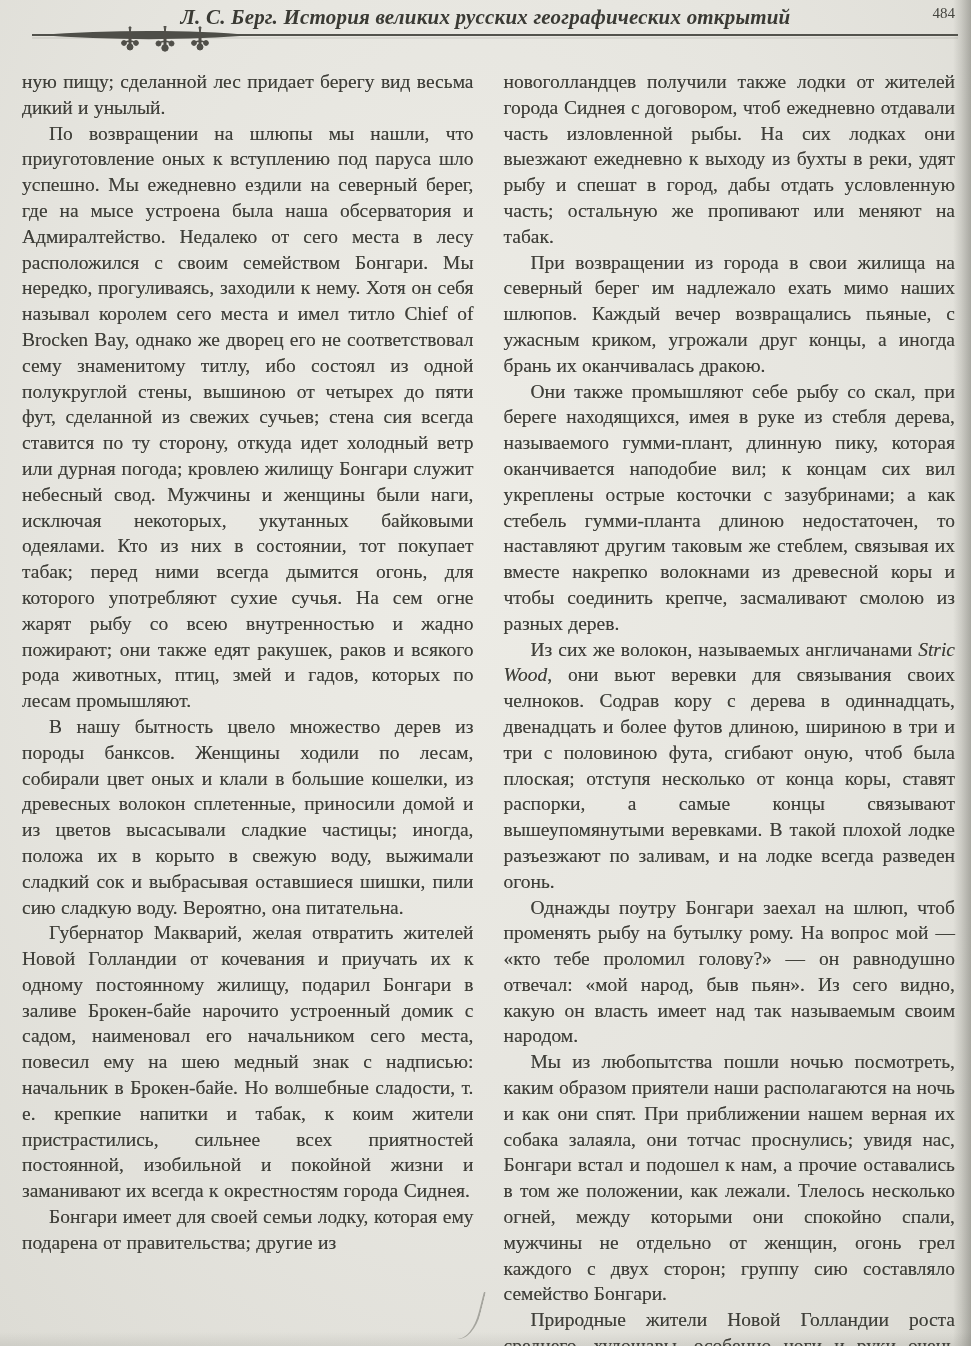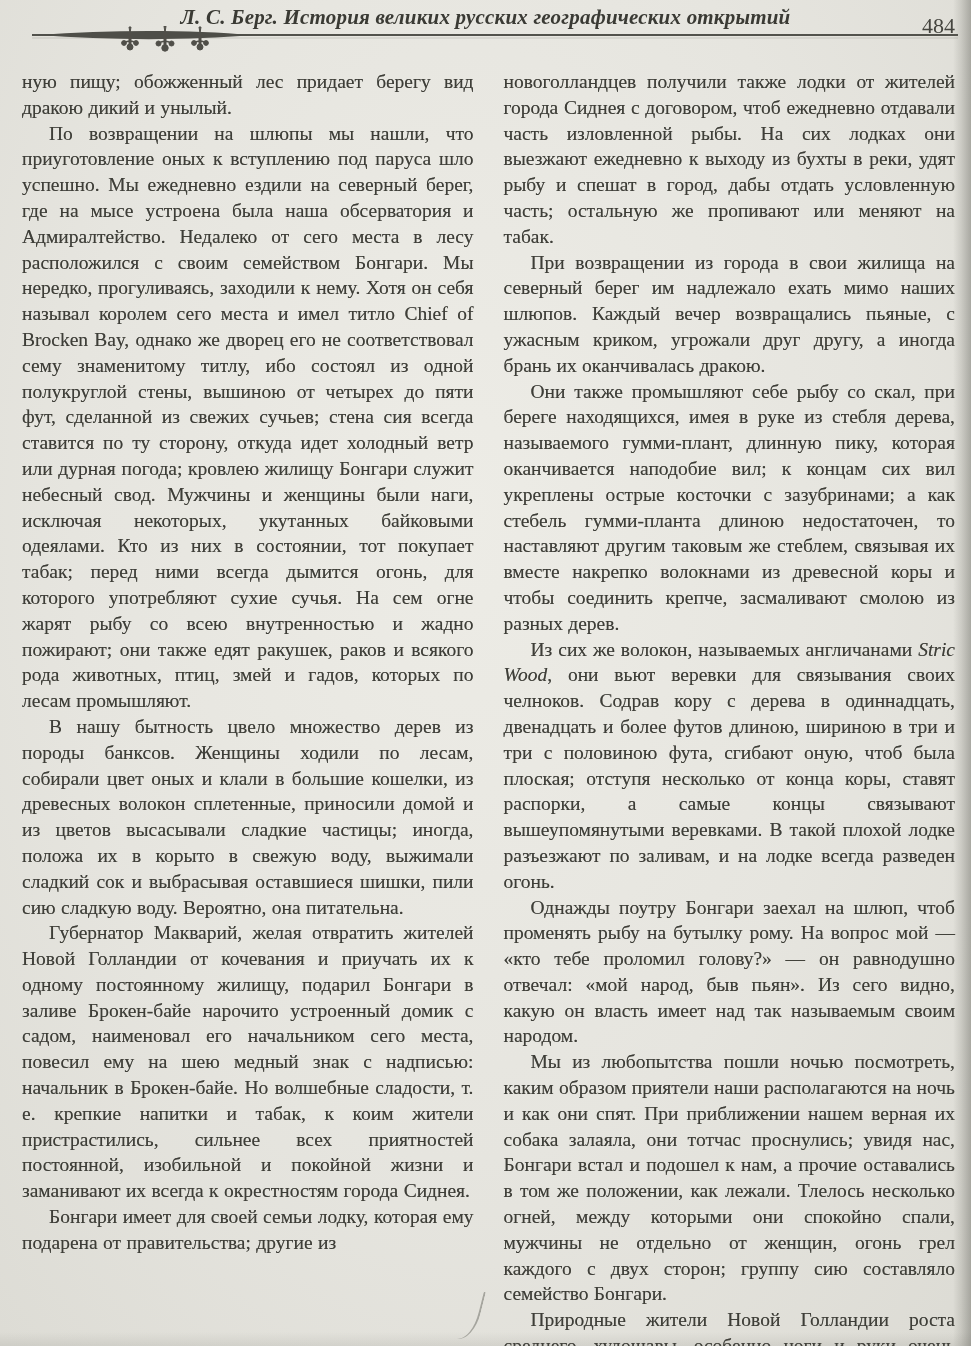--- a/index.html
+++ b/index.html
@@ -25,22 +25,22 @@
   .running-title{
     text-align:center;
     font-weight:bold;
     font-style:italic;
     font-size:21px;
     letter-spacing:.2px;
     color:#3a3a34;
   }
   .page-number{
     position:absolute;
-    top:13px;right:16px;
-    font-size:22px;
+    top:5px;right:16px;
+    font-size:15px;
     font-style:normal;
     font-weight:normal;
     color:#45453f;
   }
   .rule-wrap{
     position:absolute;
     left:0;top:26px;
     width:971px;height:34px;
   }
   
@@ -129,29 +129,29 @@
             <circle cx="6" cy="8" r="2.4"></circle>
             <path d="M-6,8 Q0,4 6,8" fill="none" stroke-width="1.4"></path>
           </g>
         </g>
       </svg>
     </div>
   </div>
 
   <main class="columns">
     <div class="column" id="col-left">
-        <p class="para"><span>ную пищу; обожженный лес придает берегу вид дракою дикий и унылый.</span></p>
+        <p class="para"><span>ную пищу; сделанной лес придает берегу вид весьма дикий и унылый.</span></p>
         <p class="para indent"><span>По возвращении на шлюпы мы нашли, что приуготовление оных к вступлению под паруса шло успешно. Мы ежедневно ездили на северный берег, где на мысе устроена была наша обсерватория и Адмиралтейство. Недалеко от сего места в лесу расположился с своим семейством Бонгари. Мы нередко, прогуливаясь, заходили к нему. Хотя он себя называл королем сего места и имел титло Chief of Brocken Bay, однако же дворец его не соответствовал сему знаменитому титлу, ибо состоял из одной полукруглой стены, вышиною от четырех до пяти фут, сделанной из свежих сучьев; стена сия всегда ставится по ту сторону, откуда идет холодный ветр или дурная погода; кровлею жилищу Бонгари служит небесный свод. Мужчины и женщины были наги, исключая некоторых, укутанных байковыми одеялами. Кто из них в состоянии, тот покупает табак; перед ними всегда дымится огонь, для которого употребляют сухие сучья. На сем огне жарят рыбу со всею внутренностью и жадно пожирают; они также едят ракушек, раков и всякого рода животных, птиц, змей и гадов, которых по лесам промышляют.</span></p>
         <p class="para indent"><span>В нашу бытность цвело множество дерев из породы банксов. Женщины ходили по лесам, собирали цвет оных и клали в большие кошелки, из древесных волокон сплетенные, приносили домой и из цветов высасывали сладкие частицы; иногда, положа их в корыто в свежую воду, выжимали сладкий сок и выбрасывая оставшиеся шишки, пили сию сладкую воду. Вероятно, она питательна.</span></p>
         <p class="para indent"><span>Губернатор Макварий, желая отвратить жителей Новой Голландии от кочевания и приучать их к одному постоянному жилищу, подарил Бонгари в заливе Брокен-байе нарочито устроенный домик с садом, наименовал его начальником сего места, повесил ему на шею медный знак с надписью: начальник в Брокен-байе. Но волшебные сладости, т. е. крепкие напитки и табак, к коим жители пристрастились, сильнее всех приятностей постоянной, изобильной и покойной жизни и заманивают их всегда к окрестностям города Сиднея.</span></p>
         <p class="para indent"><span>Бонгари имеет для своей семьи лодку, которая ему подарена от правительства; другие из</span></p>
       </div>
     <div class="column" id="col-right">
         <p class="para"><span>новоголландцев получили также лодки от жителей города Сиднея с договором, чтоб ежедневно отдавали часть изловленной рыбы. На сих лодках они выезжают ежедневно к выходу из бухты в реки, удят рыбу и спешат в город, дабы отдать условленную часть; остальную же пропивают или меняют на табак.</span></p>
-        <p class="para indent"><span>При возвращении из города в свои жилища на северный берег им надлежало ехать мимо наших шлюпов. Каждый вечер возвращались пьяные, с ужасным криком, угрожали друг другу, а иногда брань их оканчивалась дракою.</span></p>
+        <p class="para indent"><span>При возвращении из города в свои жилища на северный берег им надлежало ехать мимо наших шлюпов. Каждый вечер возвращались пьяные, с ужасным криком, угрожали друг концы, а иногда брань их оканчивалась дракою.</span></p>
         <p class="para indent"><span>Они также промышляют себе рыбу со скал, при береге находящихся, имея в руке из стебля дерева, называемого гумми-плант, длинную пику, которая оканчивается наподобие вил; к концам сих вил укреплены острые косточки с зазубринами; а как стебель гумми-планта длиною недостаточен, то наставляют другим таковым же стеблем, связывая их вместе накрепко волокнами из древесной коры и чтобы соединить крепче, засмаливают смолою из разных дерев.</span></p>
         <p class="para indent"><span>Из сих же волокон, называемых англичанами </span><span class="it">Stric Wood</span><span>, они вьют веревки для связывания своих челноков. Содрав кору с дерева в одиннадцать, двенадцать и более футов длиною, шириною в три и три с половиною фута, сгибают оную, чтоб была плоская; отступя несколько от конца коры, ставят распорки, а самые концы связывают вышеупомянутыми веревками. В такой плохой лодке разъезжают по заливам, и на лодке всегда разведен огонь.</span></p>
         <p class="para indent"><span>Однажды поутру Бонгари заехал на шлюп, чтоб променять рыбу на бутылку рому. На вопрос мой — «кто тебе проломил голову?» — он равнодушно отвечал: «мой народ, быв пьян». Из сего видно, какую он власть имеет над так называемым своим народом.</span></p>
         <p class="para indent"><span>Мы из любопытства пошли ночью посмотреть, каким образом приятели наши располагаются на ночь и как они спят. При приближении нашем верная их собака залаяла, они тотчас проснулись; увидя нас, Бонгари встал и подошел к нам, а прочие оставались в том же положении, как лежали. Тлелось несколько огней, между которыми они спокойно спали, мужчины не отдельно от женщин, огонь грел каждого с двух сторон; группу сию составляло семейство Бонгари.</span></p>
         <p class="para indent"><span>Природные жители Новой Голландии роста среднего, худощавы, особенно ноги и руки очень сухи, голова по соразмерности роста велика, цвет тела несколько светлее арапов, волосы курчавые,</span></p>
       </div>
   </main>
 
   <div class="scan-artifact"></div>
   <div class="bottom-shade"></div>

